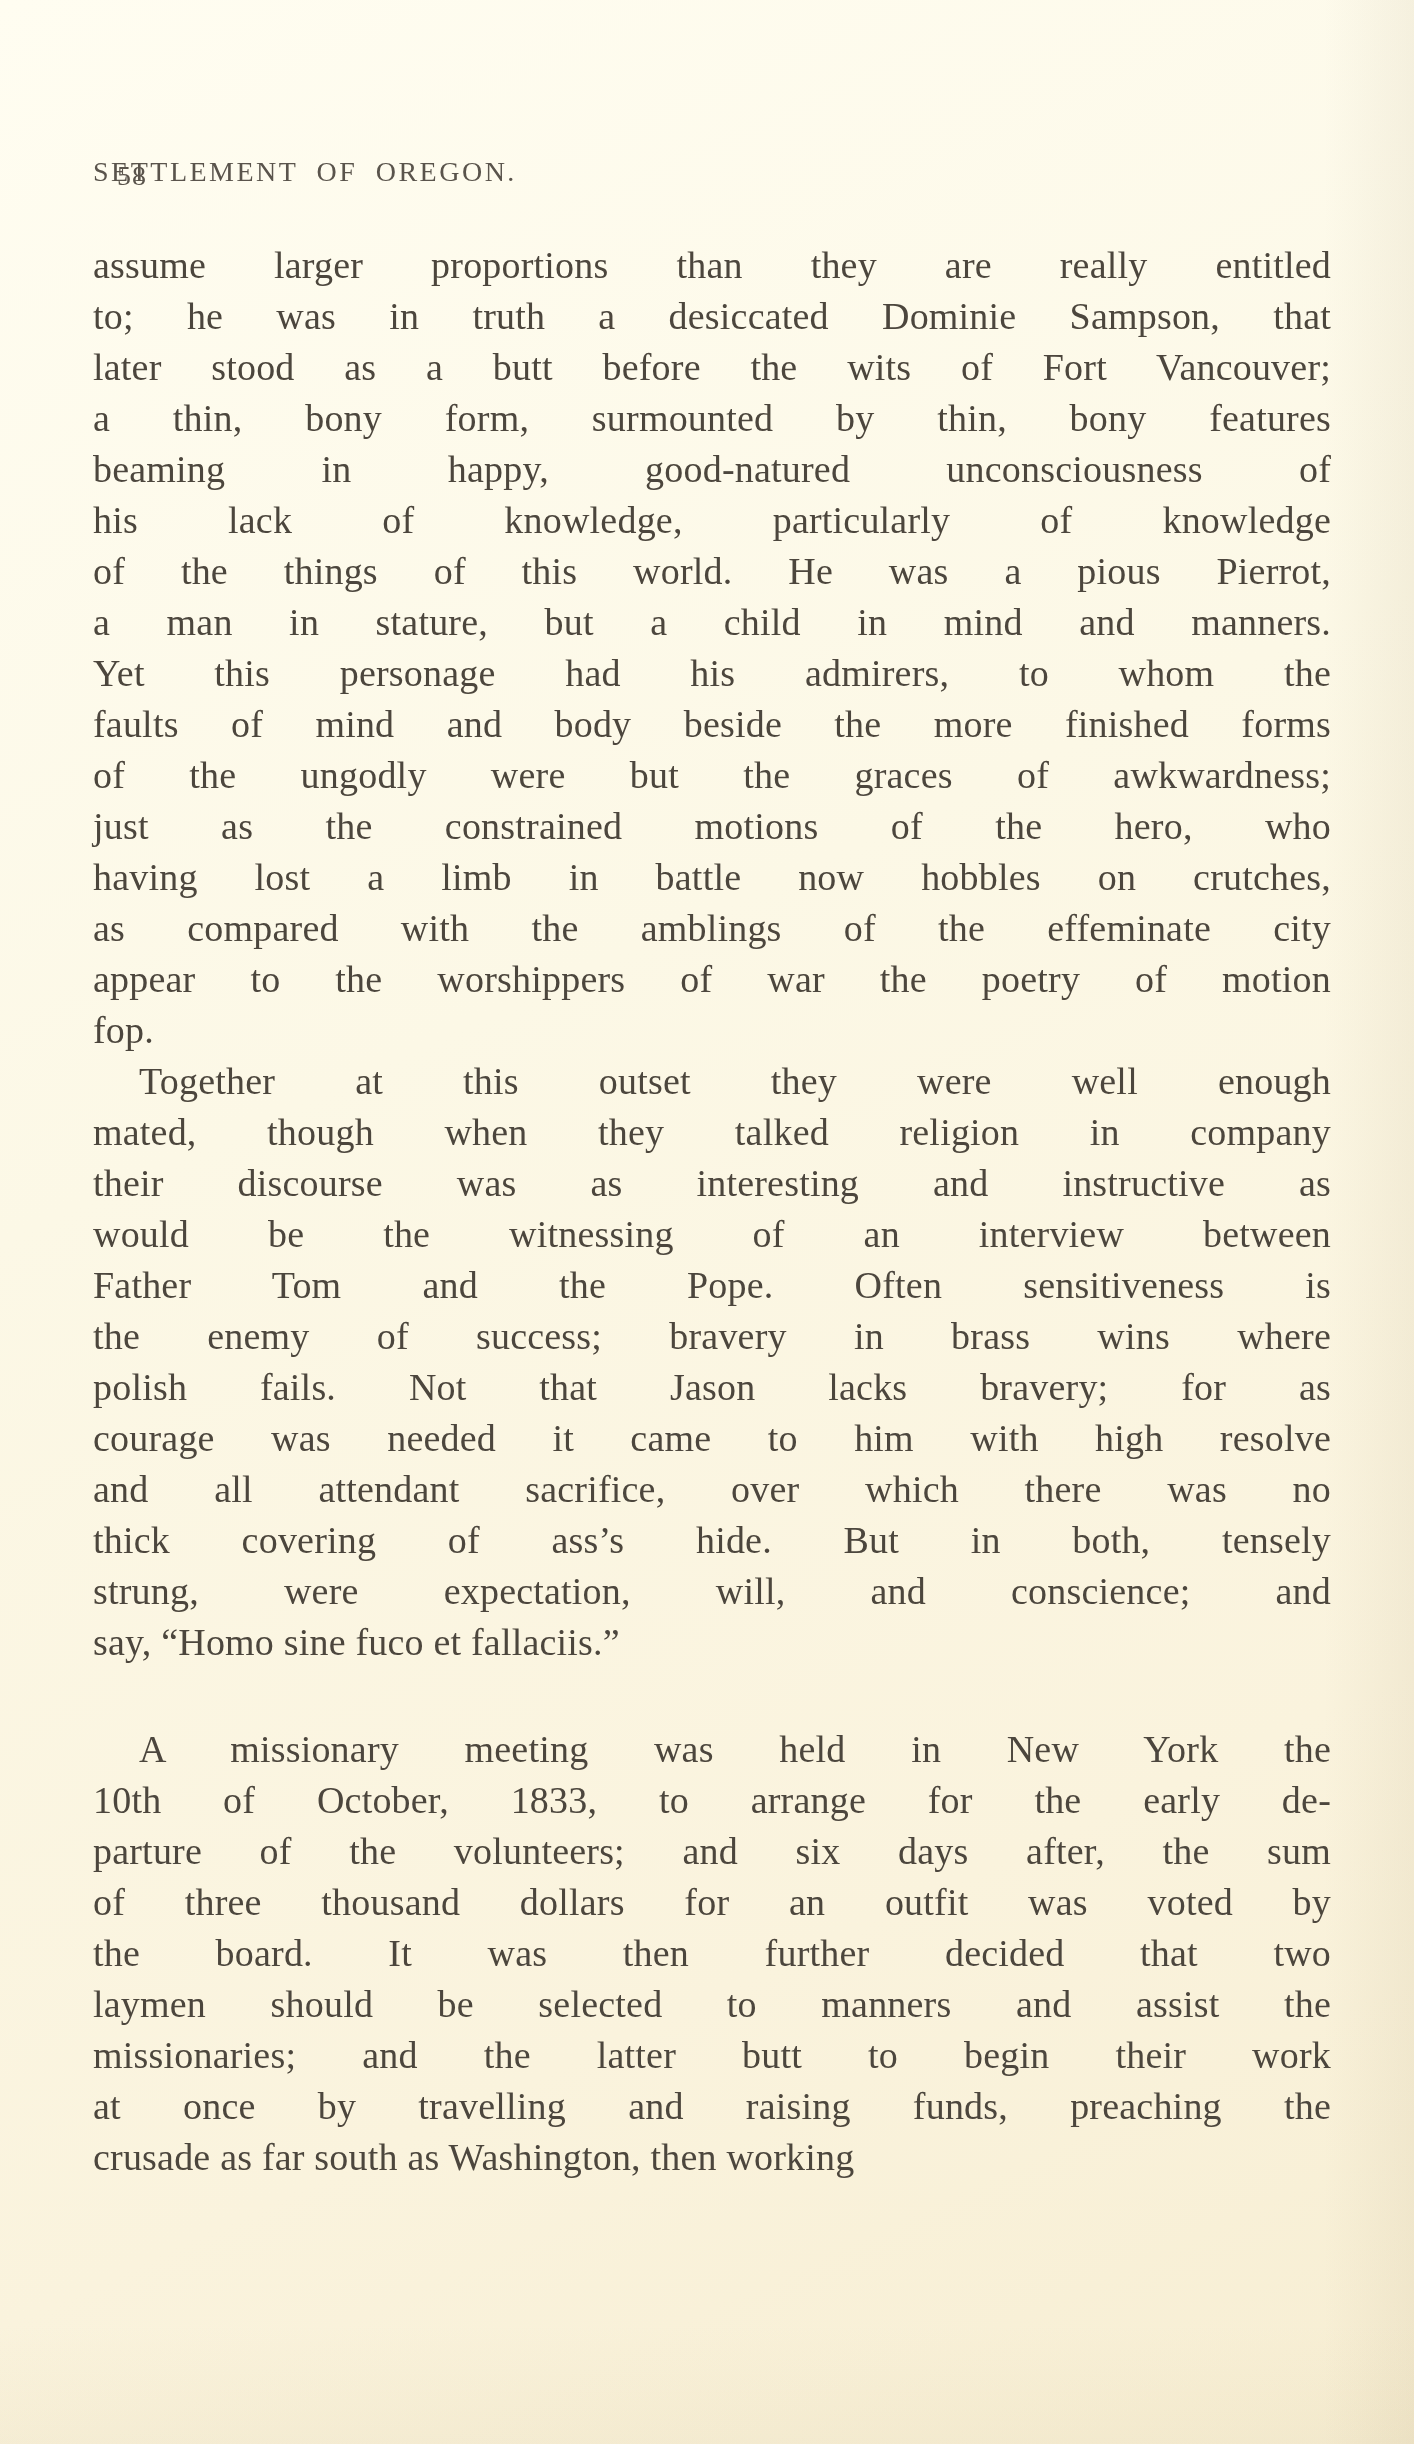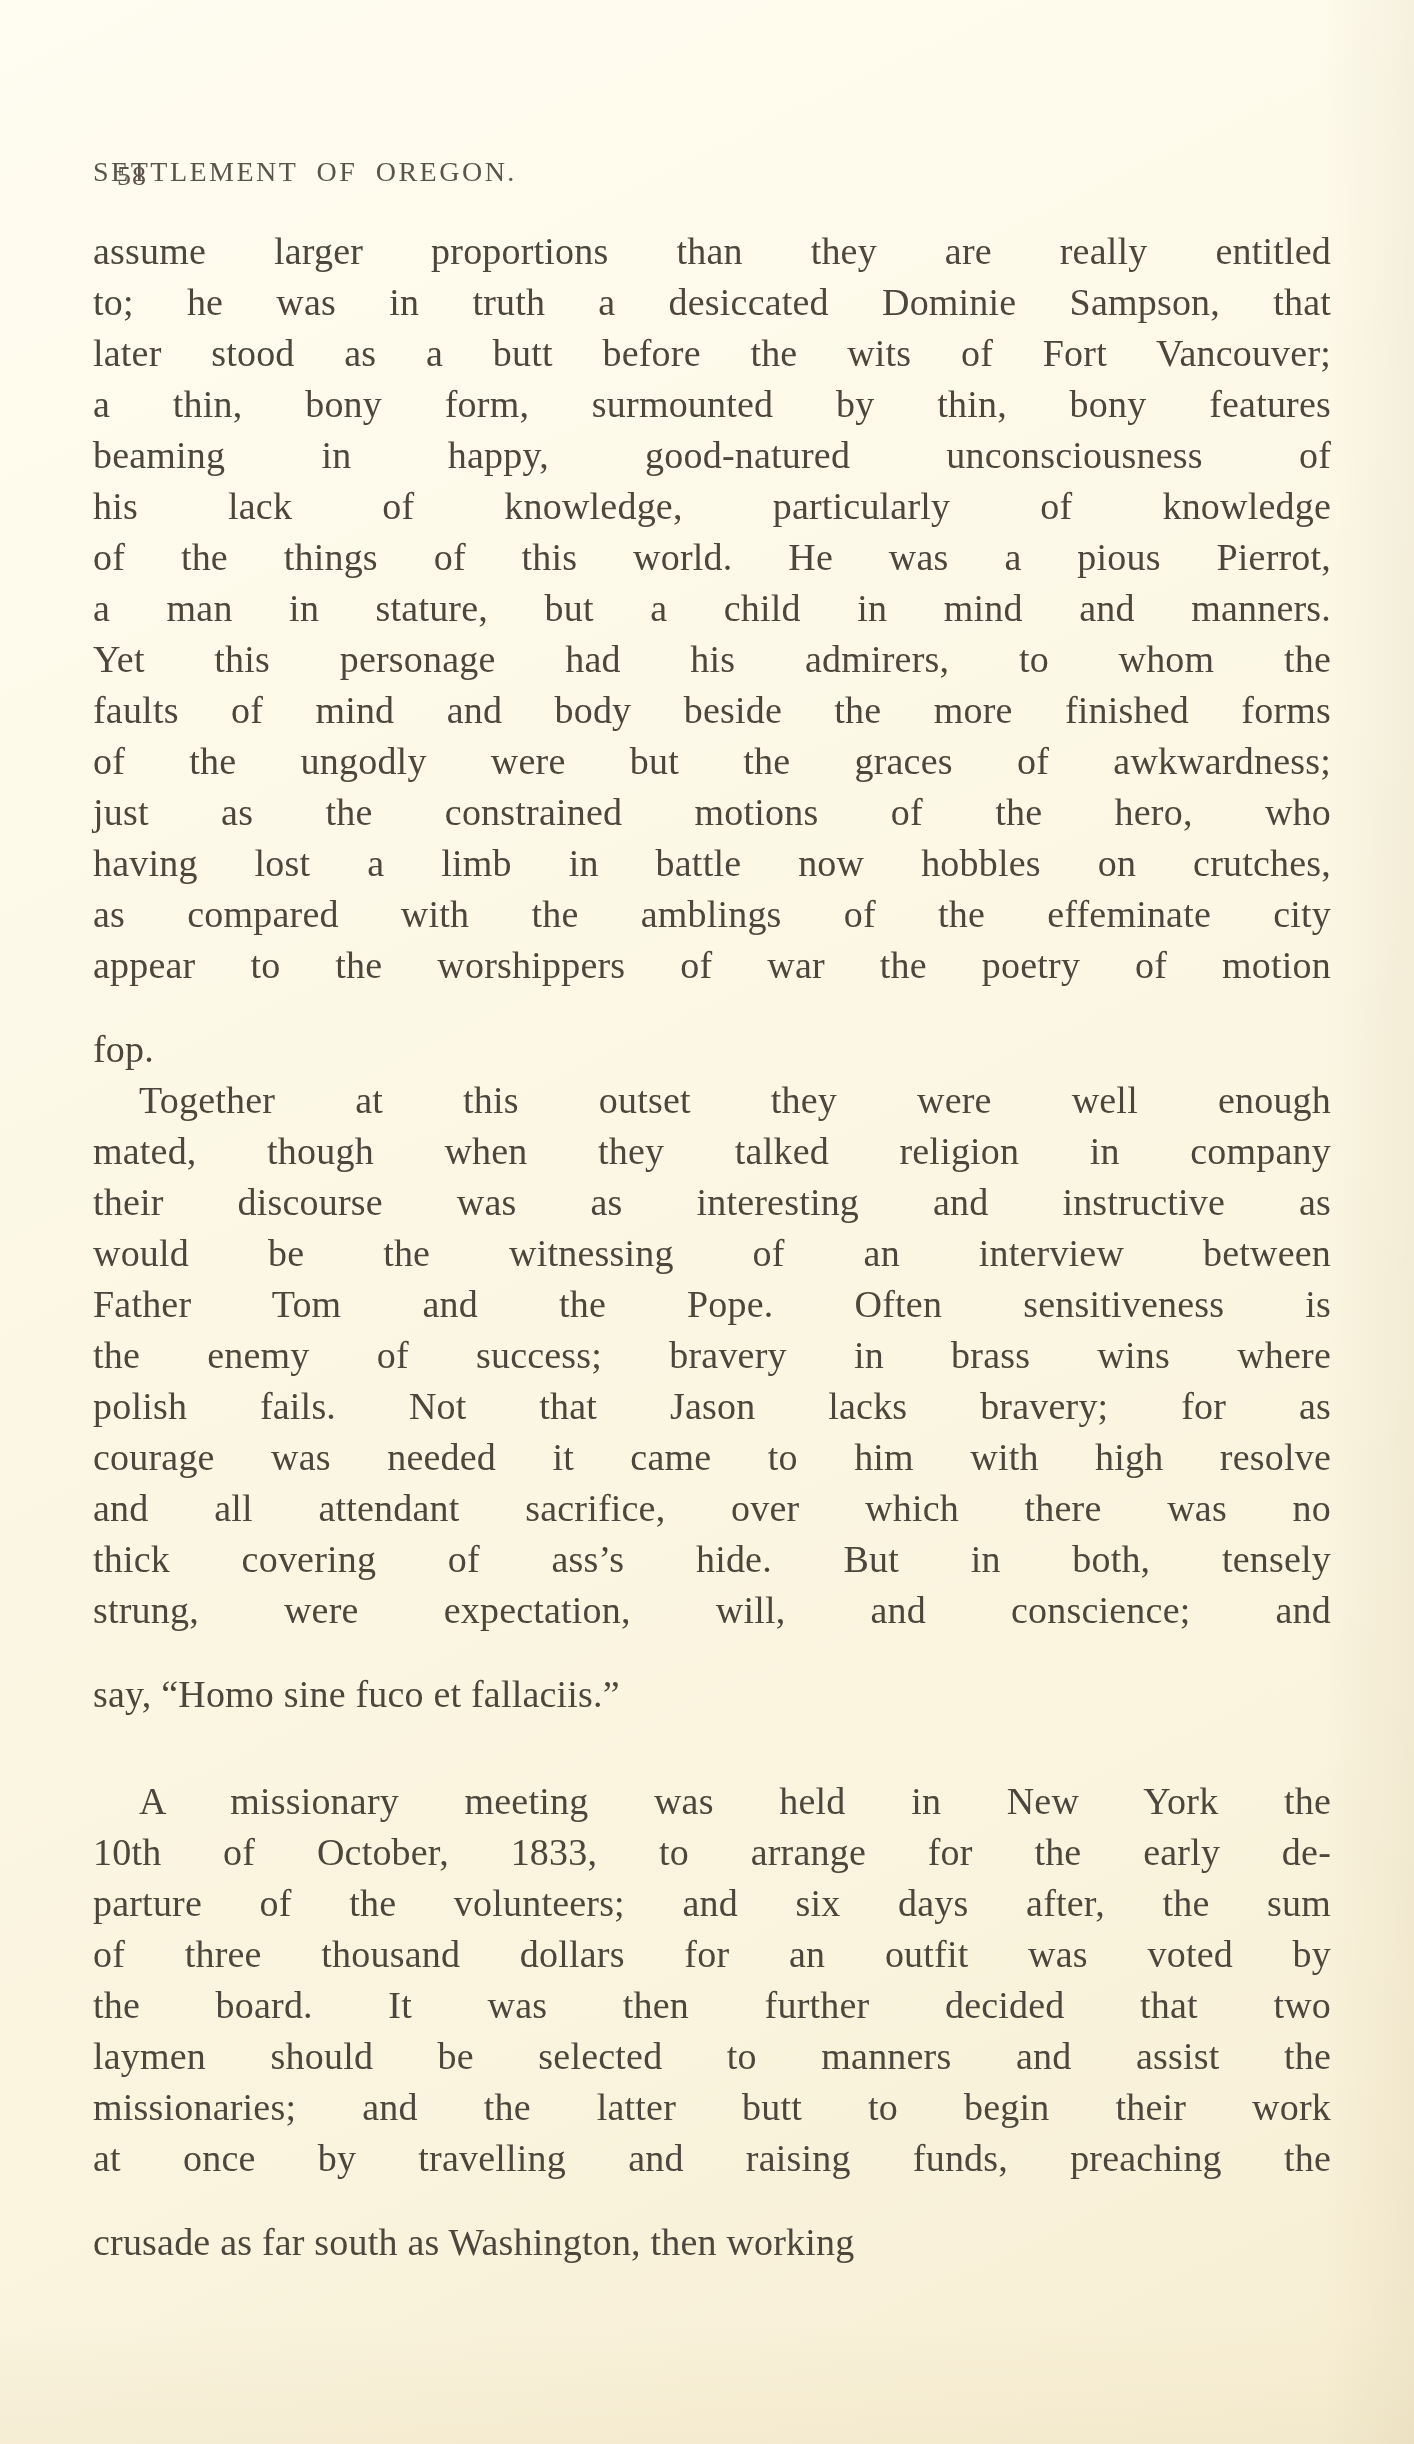--- a/index.html
+++ b/index.html
@@ -47,35 +47,35 @@
   .header-title {
     position: absolute;
     left: 0;
     width: 100%;
     text-align: left;
     letter-spacing: 2.5px;
     word-spacing: 9px;
   }
   .body-text {
     position: absolute;
-    top: 226px;
+    top: 240px;
     left: 93px;
     width: 1238px;
     font-size: 38px;
     line-height: 51px;
     letter-spacing: 0.2px;
   }
   .para { margin: 0; }
   .para.section-gap { margin-top: 56px; }
   .line {
     text-align: justify;
     text-align-last: justify;
     min-height: 51px;
   }
-  .line.par-end { text-align-last: left; margin-top: 33px; }
+  .line.par-end { text-align-last: left; }
   .line.first-indent { text-indent: 46px; }
 </style>
 </head>
 <body>
 
 <div class="page">
 
   <div class="running-header">
     <span class="page-number">58</span>
     <span class="header-title">SETTLEMENT OF OREGON.</span>

